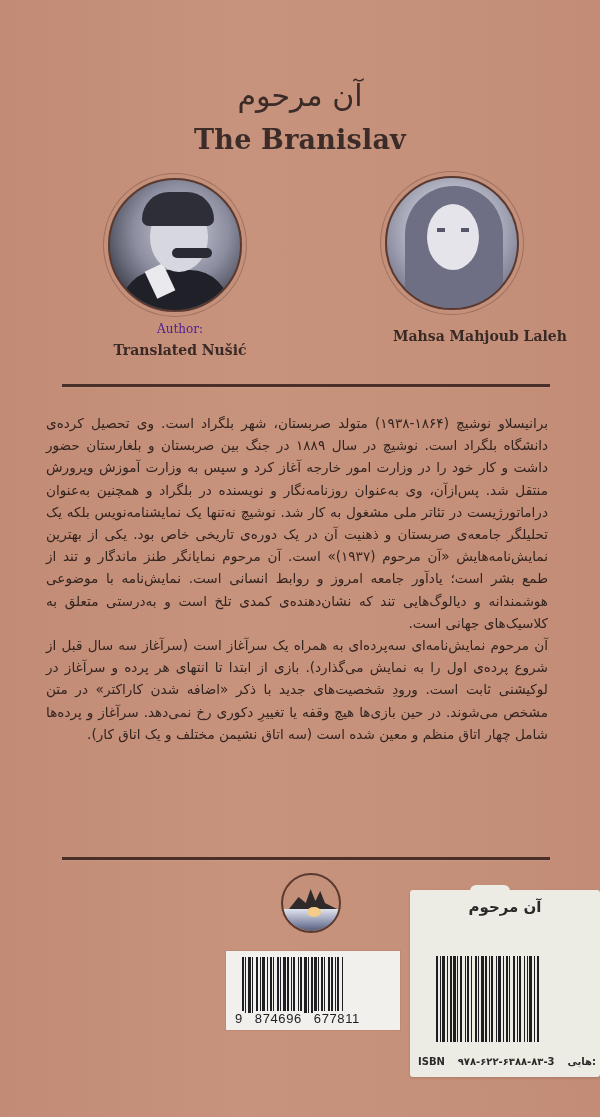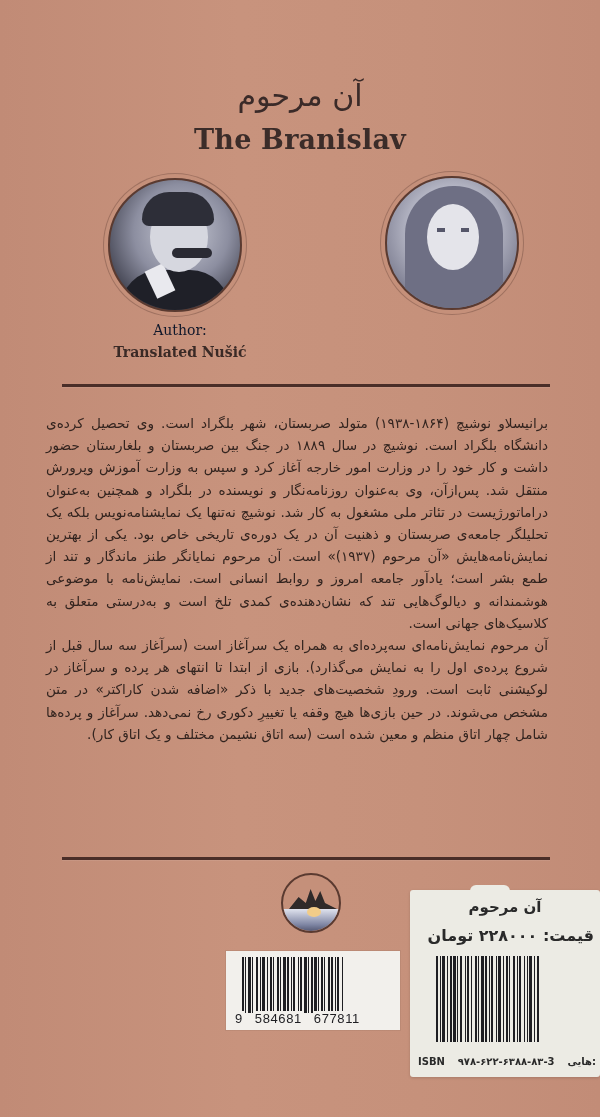--- a/index.html
+++ b/index.html
@@ -34,21 +34,21 @@
     .author .hair { position: absolute; left: 32px; top: 12px; width: 72px; height: 34px; border-radius: 40px 40px 10px 10px; background: #2d2e38; }
     .author .mustache { position: absolute; left: 62px; top: 68px; width: 40px; height: 10px; border-radius: 8px; background: #2a2a33; }
     .author .coat { position: absolute; left: 10px; top: 90px; width: 110px; height: 60px; border-radius: 40px 40px 0 0; background: #1f2028; }
     .author .collar { position: absolute; left: 40px; top: 86px; width: 20px; height: 30px; background: #e9e9ee; transform: rotate(-25deg); }
     .translator .scarf { position: absolute; left: 18px; top: 8px; width: 98px; height: 130px; border-radius: 48px 48px 20px 20px; background: #6e6f84; }
     .translator .face { left: 40px; top: 26px; width: 52px; height: 66px; background: #e4e4ea; }
     .translator .eyes { position: absolute; left: 50px; top: 50px; width: 32px; height: 4px; border-left: 8px solid #55566a; border-right: 8px solid #55566a; }
     .caption {
       position: absolute; text-align: center; font-family: "DejaVu Serif", serif;
     }
-    .caption .role { font-size: 14px; color: #0f172a; }
+    .caption .role { font-size: 12px; color: #4c1d95; }
     .caption .name { font-size: 14px; font-weight: bold; color: #3a2a26; margin-top: 6px; }
     .caption.author { left: 100px; top: 322px; width: 160px; }
     .caption.translator { left: 380px; top: 322px; width: 200px; }
     .rule {
       position: absolute; left: 62px; width: 488px; height: 3px; background: #4a2e28;
       box-shadow: 0 1px 0 rgba(255,255,255,0.08);
     }
     .rule.top { top: 384px; }
     .rule.bottom { top: 857px; }
     .body-text {
@@ -121,20 +121,21 @@
     <div class="face"></div>
     <div class="eyes"></div>
   </div>
 
   <div class="caption author">
     <div class="role">Author:</div>
     <div class="name">Translated Nušić</div>
   </div>
 
   <div class="caption translator">
+    <div class="name">Mahsa Mahjoub Laleh</div>
   </div>
 
   <div class="rule top"></div>
 
   <div class="body-text">
     <p>برانیسلاو نوشیچ (۱۸۶۴-۱۹۳۸) متولد صربستان، شهر بلگراد است. وی تحصیل کرده‌ی دانشگاه بلگراد است. نوشیچ در سال ۱۸۸۹ در جنگ بین صربستان و بلغارستان حضور داشت و کار خود را در وزارت امور خارجه آغاز کرد و سپس به وزارت آموزش وپرورش منتقل شد. پس‌ازآن، وی به‌عنوان روزنامه‌نگار و نویسنده در بلگراد و همچنین به‌عنوان دراماتورژیست در تئاتر ملی مشغول به کار شد. نوشیچ نه‌تنها یک نمایشنامه‌نویس بلکه یک تحلیلگر جامعه‌ی صربستان و ذهنیت آن در یک دوره‌ی تاریخی خاص بود. یکی از بهترین نمایش‌نامه‌هایش «آن مرحوم (۱۹۳۷)» است. آن مرحوم نمایانگر طنز ماندگار و تند از طمع بشر است؛ یادآور جامعه امروز و روابط انسانی است. نمایش‌نامه با موضوعی هوشمندانه و دیالوگ‌هایی تند که نشان‌دهنده‌ی کمدی تلخ است و به‌درستی متعلق به کلاسیک‌های جهانی است.</p>
     <p>آن مرحوم نمایش‌نامه‌ای سه‌پرده‌ای به همراه یک سرآغاز است (سرآغاز سه سال قبل از شروع پرده‌ی اول را به نمایش می‌گذارد). بازی از ابتدا تا انتهای هر پرده و سرآغاز در لوکیشنی ثابت است. ورودِ شخصیت‌های جدید با ذکر «اضافه شدن کاراکتر» در متن مشخص می‌شوند. در حین بازی‌ها هیچ وقفه یا تغییرِ دکوری رخ نمی‌دهد. سرآغاز و پرده‌ها شامل چهار اتاق منظم و معین شده است (سه اتاق نشیمن مختلف و یک اتاق کار).</p>
   </div>
 
   <div class="rule bottom"></div>
@@ -203,29 +204,28 @@
         <span style="width: 2px; background: transparent;"></span>
         <span style="width: 1px; background: rgb(30, 30, 34);"></span>
         <span style="width: 1px; background: transparent;"></span>
         <span style="width: 2px; background: rgb(30, 30, 34);"></span>
         <span style="width: 3px; background: transparent;"></span>
         <span style="width: 1px; background: rgb(30, 30, 34);"></span>
         <span style="width: 2px; background: transparent;"></span>
       </div>
     <div class="digits">
       <span>9</span>
-      <span>584681</span>
+      <span>874696</span>
       <span>677811</span>
     </div>
   </div>
 
   <div class="price-sticker">
     <div class="notch"></div>
     <div class="st-title">آن مرحوم</div>
-    <div class="st-price">قیمت: ۲۲۸۰۰۰ تومان</div>
     <div class="bars" id="bars-right">
         <span style="width: 2px; background: rgb(30, 30, 34);"></span>
         <span style="width: 2px; background: transparent;"></span>
         <span style="width: 1px; background: rgb(30, 30, 34);"></span>
         <span style="width: 1px; background: transparent;"></span>
         <span style="width: 3px; background: rgb(30, 30, 34);"></span>
         <span style="width: 2px; background: transparent;"></span>
         <span style="width: 1px; background: rgb(30, 30, 34);"></span>
         <span style="width: 2px; background: transparent;"></span>
         <span style="width: 2px; background: rgb(30, 30, 34);"></span>

